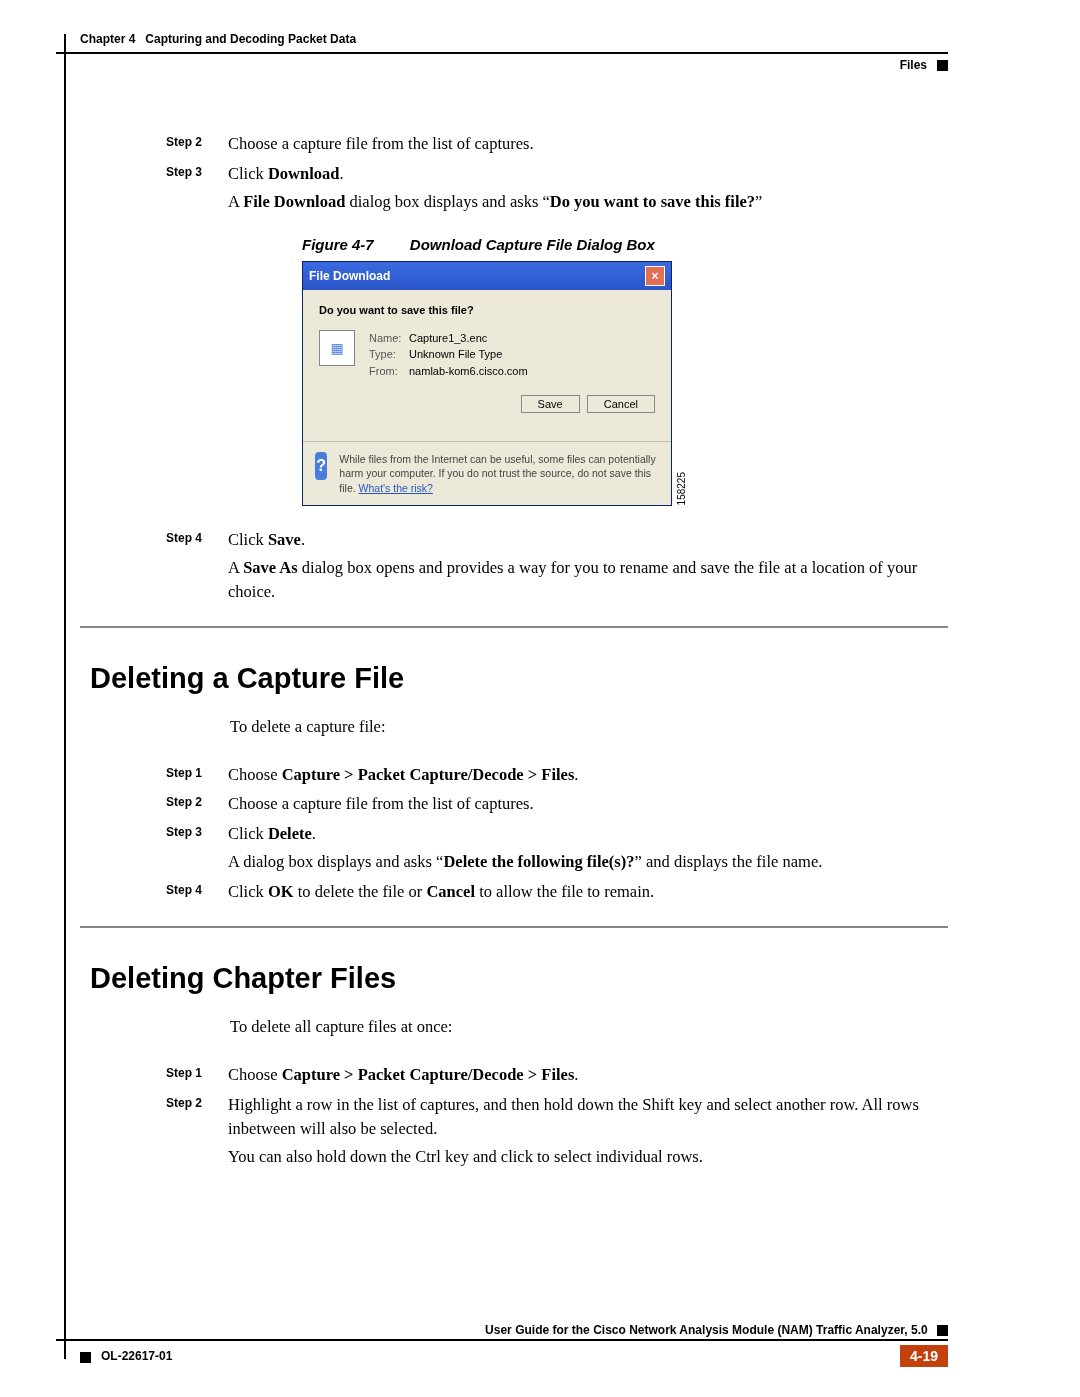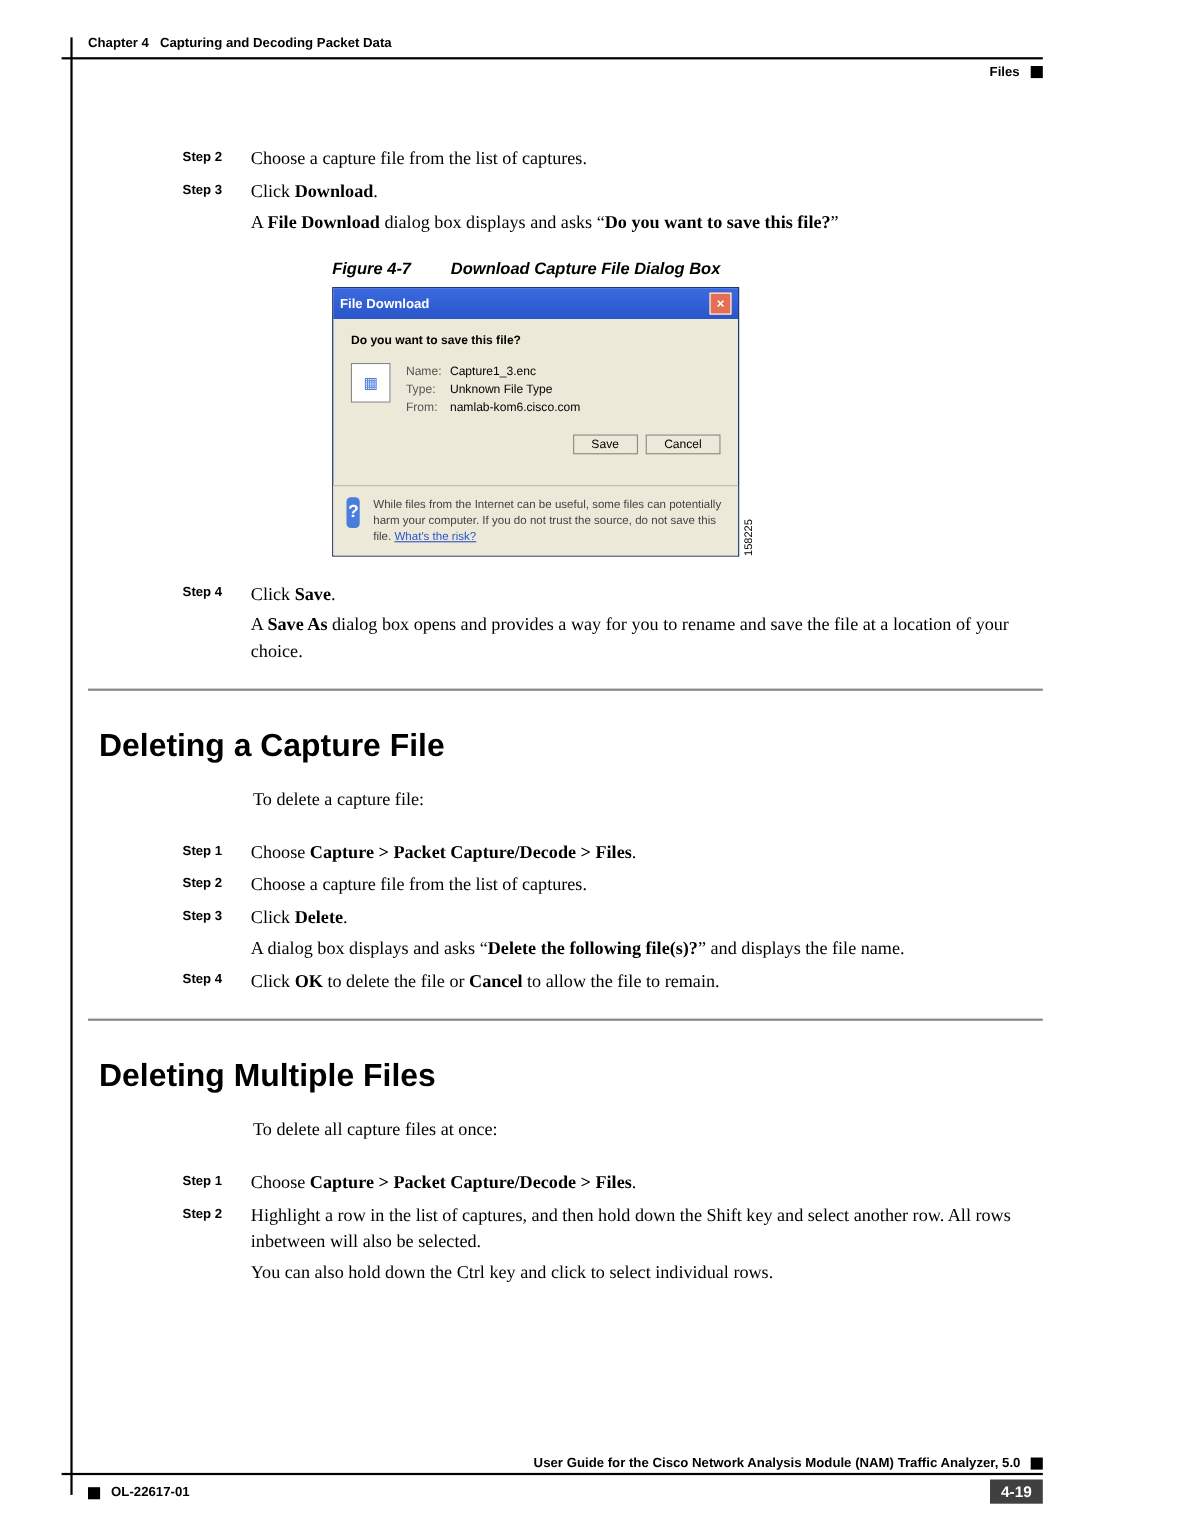--- a/index.html
+++ b/index.html
@@ -220,21 +220,21 @@
     margin-top:4px;
   }
   .foot-guide {
     text-align:right;
     font-family: Arial, Helvetica, sans-serif;
     font-weight:bold;
     font-size:12px;
     margin-bottom:2px;
   }
   .pagenum {
-    background:#404040;color:#fff;
+    background:#c2410c;color:#fff;
     padding:3px 10px;
     font-size:14px;
   }
   .ol { display:flex;align-items:flex-end;gap:10px; padding-left:24px;}
 </style>
 </head>
 <body>
 
 <div class="page">
   <div class="left-rule"></div>
@@ -343,21 +343,21 @@
     </div>
     <div class="step-row">
       <div class="step-label">Step 4</div>
       <div class="step-body">
         <span>Click </span><b>OK</b><span> to delete the file or </span><b>Cancel</b><span> to allow the file to remain.</span>
       </div>
     </div>
 
     <div class="sep"></div>
 
-    <div class="h2">Deleting Multiple Files</div>
+    <div class="h2">Deleting Chapter Files</div>
     <div class="intro">To delete all capture files at once:</div>
 
     <div class="step-row">
       <div class="step-label">Step 1</div>
       <div class="step-body">
         <span>Choose </span><b>Capture &gt; Packet Capture/Decode &gt; Files</b><span>.</span>
       </div>
     </div>
     <div class="step-row">
       <div class="step-label">Step 2</div>

